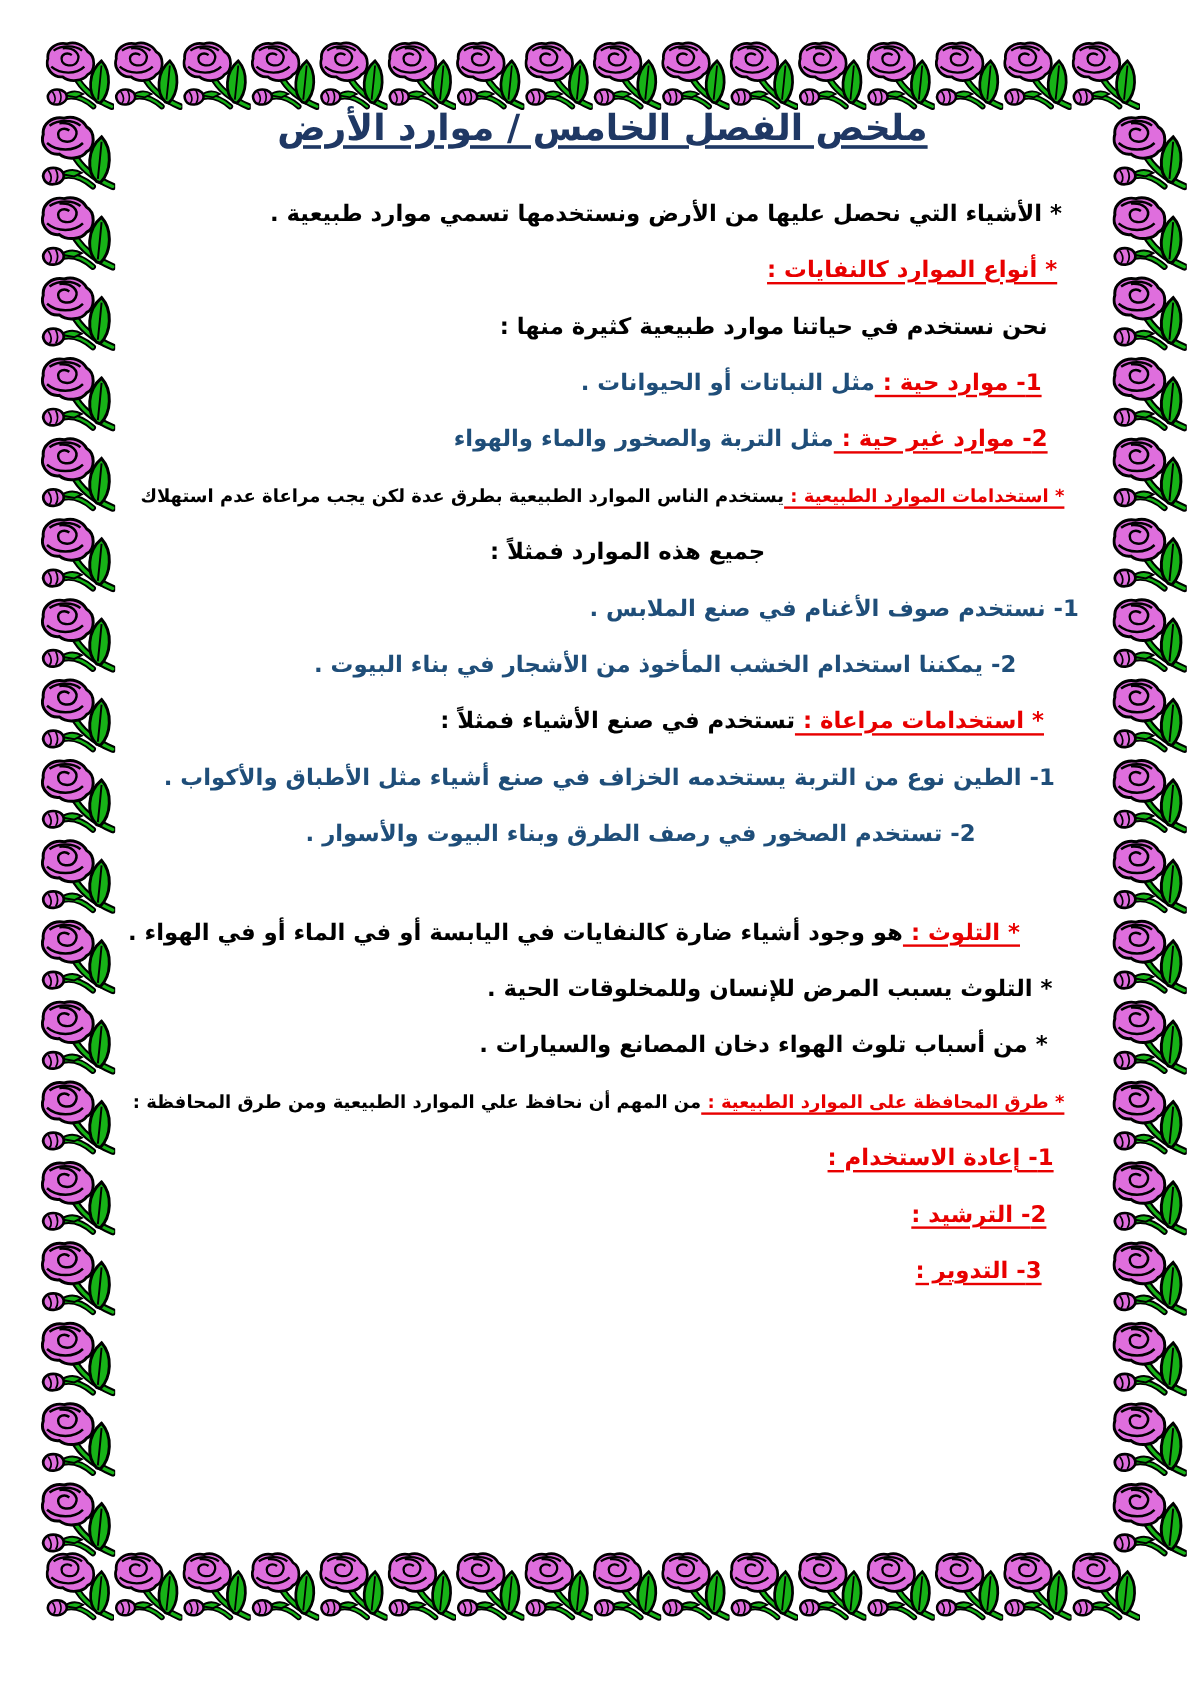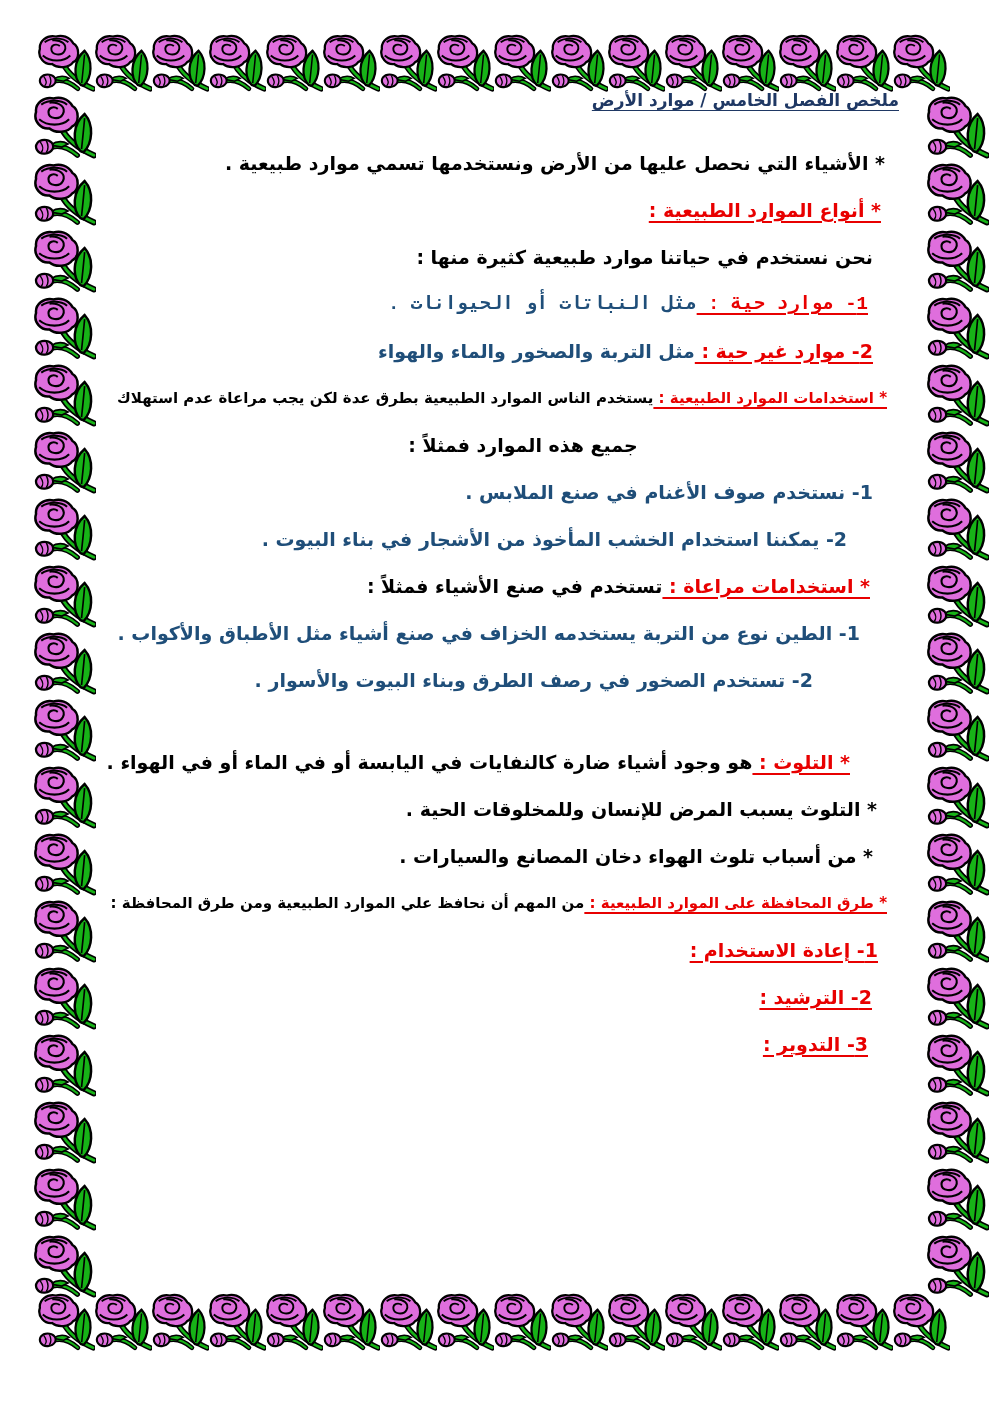--- a/index.html
+++ b/index.html
@@ -21,21 +21,22 @@
   .strip-left svg,.strip-right svg{width:62px;height:67px;}
   
   .content{
     position:absolute;
     top:90px;left:105px;right:92px;
     direction:rtl;
     text-align:right;
   }
   .title{
     margin:0 0 40px 0;
-    font-size:17px;
+    text-align:center;
+    font-size:30px;
     font-weight:bold;
     color:var(--navy,#1f3864);
     text-decoration:underline;
     text-underline-offset:4px;
   }
   .line{
     font-size:19px;
     font-weight:bold;
     line-height:26px;
     margin-bottom:21px;
@@ -1487,30 +1488,30 @@
     <path d="M7 8 C14 3 26 3 32 8" fill="none" stroke="#000" stroke-width="2"></path>
     <path d="M5 22 C13 29 27 29 34 22" fill="none" stroke="#000" stroke-width="2"></path>
     <path d="M15 6 C25 5 31 11 28 17 C25 23 14 22 14 15 C14 11 19 9 23 12" fill="none" stroke="#000" stroke-width="2"></path>
   </svg>
 </div>
 
   <div class="content">
     <h1 class="title">ملخص الفصل الخامس / موارد الأرض</h1>
     <div>
         <div class="line" style="margin-right: 14px;"><span class="seg-body">* الأشياء التي نحصل عليها من الأرض ونستخدمها تسمي موارد طبيعية .</span></div>
-        <div class="line" style="margin-right: 18px;"><span class="seg-red">* أنواع الموارد الطبيعية :</span></div>
+        <div class="line" style="margin-right: 18px;"><span class="seg-red">* أنواع الموارد كالنفايات :</span></div>
         <div class="line" style="margin-right: 26px;"><span class="seg-body">نحن نستخدم في حياتنا موارد طبيعية كثيرة منها :</span></div>
-        <div class="line" style="margin-right: 31px; font-family: Liberation Mono, monospace;"><span class="seg-red">1- موارد حية : </span><span class="seg-blue">مثل النباتات أو الحيوانات .</span></div>
+        <div class="line" style="margin-right: 31px;"><span class="seg-red">1- موارد حية : </span><span class="seg-blue">مثل النباتات أو الحيوانات .</span></div>
         <div class="line" style="margin-right: 26px;"><span class="seg-red">2- موارد غير حية : </span><span class="seg-blue">مثل التربة والصخور والماء والهواء</span></div>
         <div class="line long" style="margin-right: 12px;"><span class="seg-red">* استخدامات الموارد الطبيعية : </span><span class="seg-body">يستخدم الناس الموارد الطبيعية بطرق عدة لكن يجب مراعاة عدم استهلاك</span></div>
         <div class="line left" style="margin-left: 42px;"><span class="seg-body">جميع هذه الموارد فمثلاً :</span></div>
-        <div class="line" style="margin-right: 26px;"><span class="seg-blue">1- نستخدم صوف الأغنام في صنع الملابس .</span></div>
+        <div class="line" style=""><span class="seg-blue">1- نستخدم صوف الأغنام في صنع الملابس .</span></div>
         <div class="line" style="margin-right: 52px;"><span class="seg-blue">2- يمكننا استخدام الخشب المأخوذ من الأشجار في بناء البيوت .</span></div>
         <div class="line" style="margin-right: 29px;"><span class="seg-red">* استخدامات مراعاة : </span><span class="seg-body">تستخدم في صنع الأشياء فمثلاً :</span></div>
-        <div class="line" style="margin-right: 39px;"><span class="seg-blue">1- الطين نوع من التربة يستخدمه الخزاف في صنع أشياء مثل الأطباق والأكواب .</span></div>
+        <div class="line" style="margin-right: 20px;"><span class="seg-blue">1- الطين نوع من التربة يستخدمه الخزاف في صنع أشياء مثل الأطباق والأكواب .</span></div>
         <div class="line" style="margin-right: 86px;"><span class="seg-blue">2- تستخدم الصخور في رصف الطرق وبناء البيوت  والأسوار .</span></div>
         <div class="line" style="margin-right: 49px; margin-top: 56px;"><span class="seg-red">* التلوث : </span><span class="seg-body">هو وجود أشياء ضارة كالنفايات في اليابسة أو في الماء أو في الهواء .</span></div>
         <div class="line" style="margin-right: 22px;"><span class="seg-body">* التلوث يسبب المرض للإنسان وللمخلوقات الحية .</span></div>
         <div class="line" style="margin-right: 26px;"><span class="seg-body">* من أسباب تلوث الهواء دخان المصانع والسيارات .</span></div>
         <div class="line long" style="margin-right: 12px;"><span class="seg-red">* طرق المحافظة على الموارد الطبيعية : </span><span class="seg-body">من المهم أن  نحافظ علي الموارد الطبيعية ومن طرق المحافظة :</span></div>
         <div class="line" style="margin-right: 21px;"><span class="seg-red">1- إعادة الاستخدام :</span></div>
         <div class="line" style="margin-right: 27px;"><span class="seg-red">2- الترشيد :</span></div>
         <div class="line" style="margin-right: 31px;"><span class="seg-red">3- التدوير :</span></div>
       </div>
   </div>

